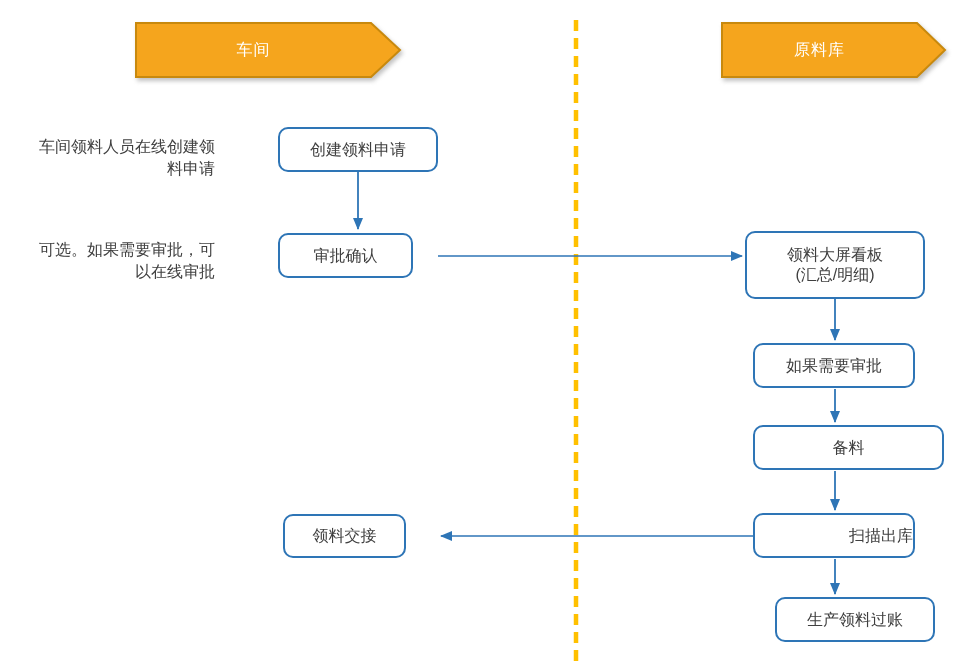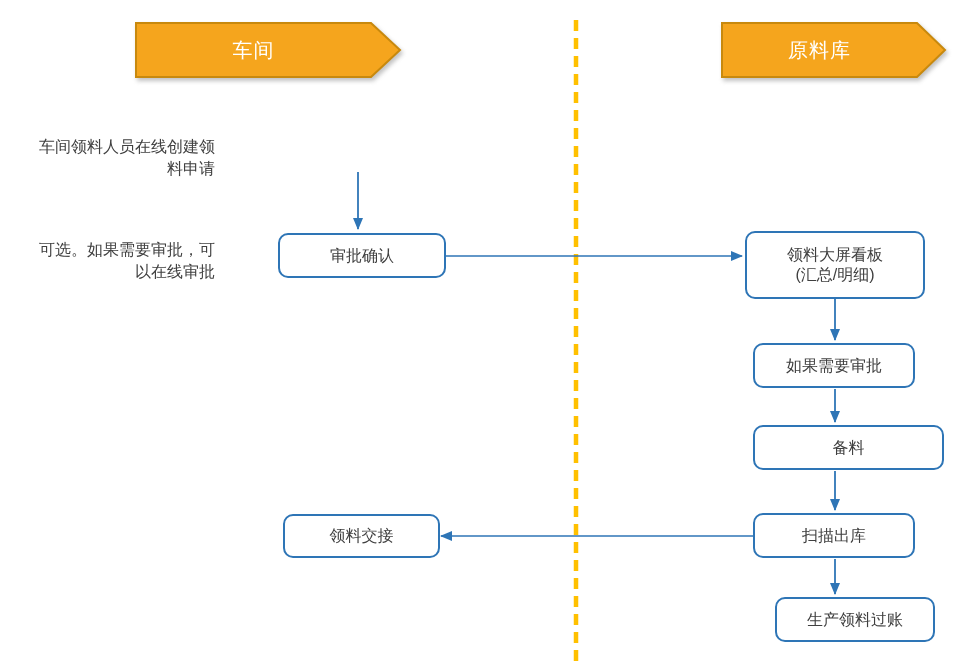--- a/index.html
+++ b/index.html
@@ -8,21 +8,21 @@
     width:959px;height:668px;
     background:#ffffff;
     font-family:"Liberation Sans","DejaVu Sans",sans-serif;
     overflow:hidden;
   }
   svg.wires{position:absolute;left:0;top:0;width:959px;height:668px;}
   .lane-header-shape{filter:drop-shadow(2px 3px 2px rgba(120,120,120,0.45));}
   .lane-label{
     position:absolute;
     display:flex;align-items:center;justify-content:center;
-    color:#ffffff;font-size:20px;letter-spacing:1px;
+    color:#ffffff;font-size:16px;letter-spacing:1px;
   }
   .node{
     position:absolute;
     box-sizing:border-box;
     border:2px solid #2E75B6;
     border-radius:10px;
     background:#ffffff;
     display:flex;flex-direction:column;align-items:center;justify-content:center;
     font-size:16px;color:#3f3f3f;
     text-align:center;line-height:20px;
@@ -62,37 +62,40 @@
   <div class="lane-label" style="left:136px;top:23px;width:235px;height:54px;">
     <span>车间</span>
   </div>
   <div class="lane-label" style="left:722px;top:23px;width:195px;height:54px;">
     <span>原料库</span>
   </div>
 
   <div class="annotation" style="left:27px;top:136px;width:188px;">车间领料人员在线创建领料申请</div>
   <div class="annotation" style="left:27px;top:239px;width:188px;">可选。如果需要审批，可以在线审批</div>
 
-  <div class="node" style="left:278px;top:233px;width:168px;height:45px;">
+  <div class="node" style="left:278px;top:127px;width:160px;height:45px;">
+    <span>创建领料申请</span>
+  </div>
+  <div class="node" style="left:278px;top:233px;width:135px;height:45px;">
     <span>审批确认</span>
   </div>
-  <div class="node" style="left:283px;top:514px;width:157px;height:44px;">
+  <div class="node" style="left:283px;top:514px;width:123px;height:44px;">
     <span>领料交接</span>
   </div>
 
   <div class="node" style="left:745px;top:231px;width:180px;height:68px;">
     <span>领料大屏看板</span>
     <span>(汇总/明细)</span>
   </div>
   <div class="node" style="left:753px;top:343px;width:162px;height:45px;">
     <span>如果需要审批</span>
   </div>
   <div class="node" style="left:753px;top:425px;width:191px;height:45px;">
     <span>备料</span>
   </div>
-  <div class="node" style="left:753px;top:513px;width:162px;height:45px;">
+  <div class="node" style="left:753px;top:513px;width:162px;height:45px;align-items:flex-end;">
     <span>扫描出库</span>
   </div>
   <div class="node" style="left:755px;top:597px;width:160px;height:45px;margin-left:20px;">
     <span>生产领料过账</span>
   </div>
 
 </div>
 
 </body></html>

